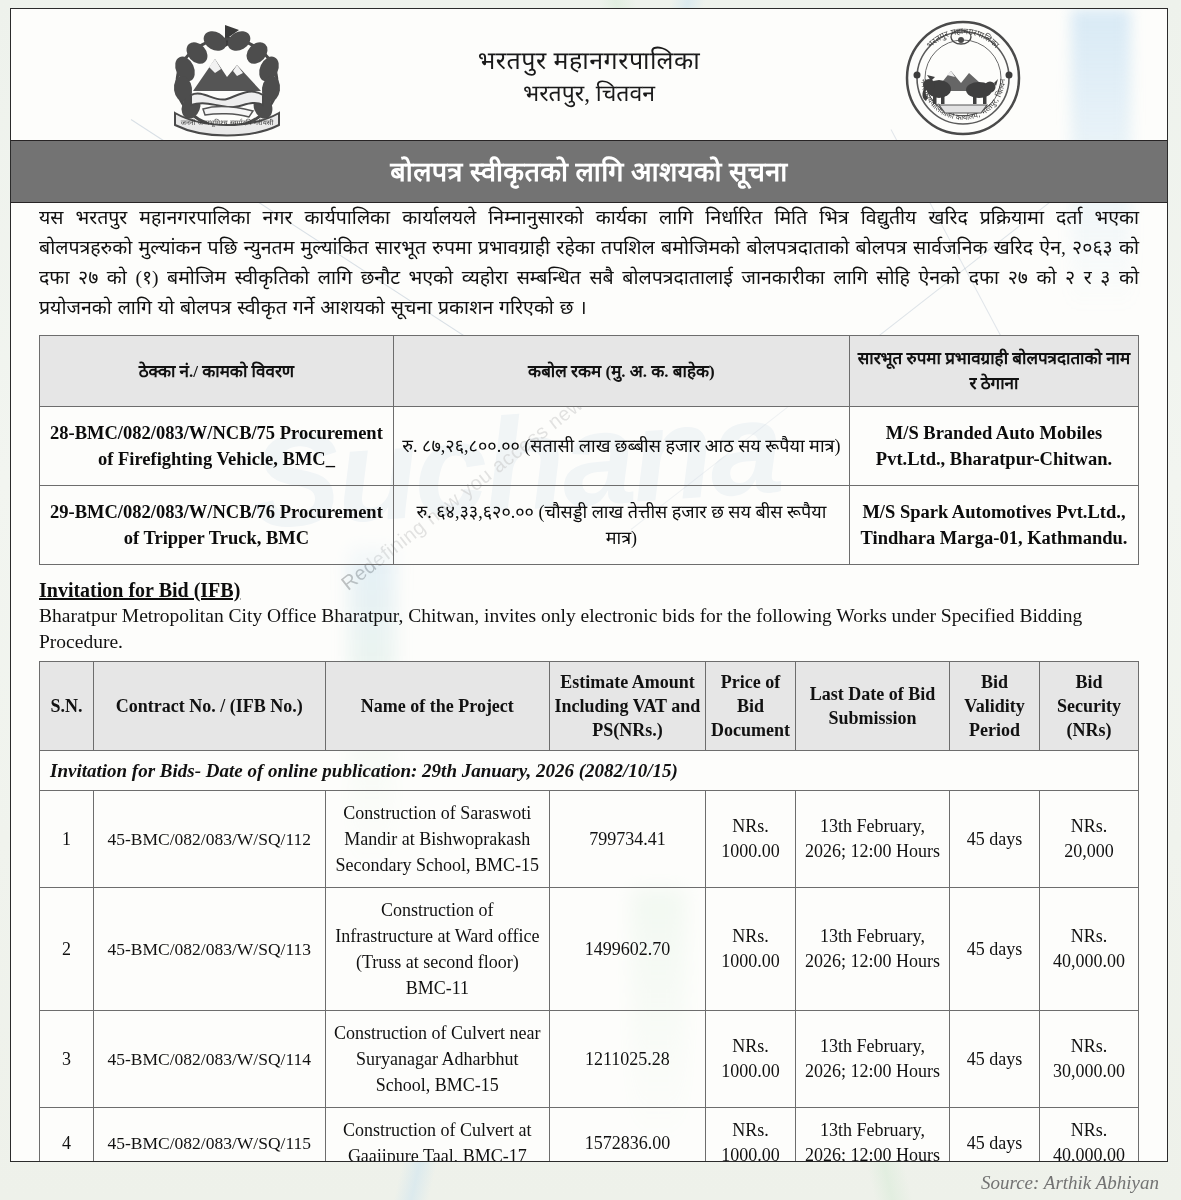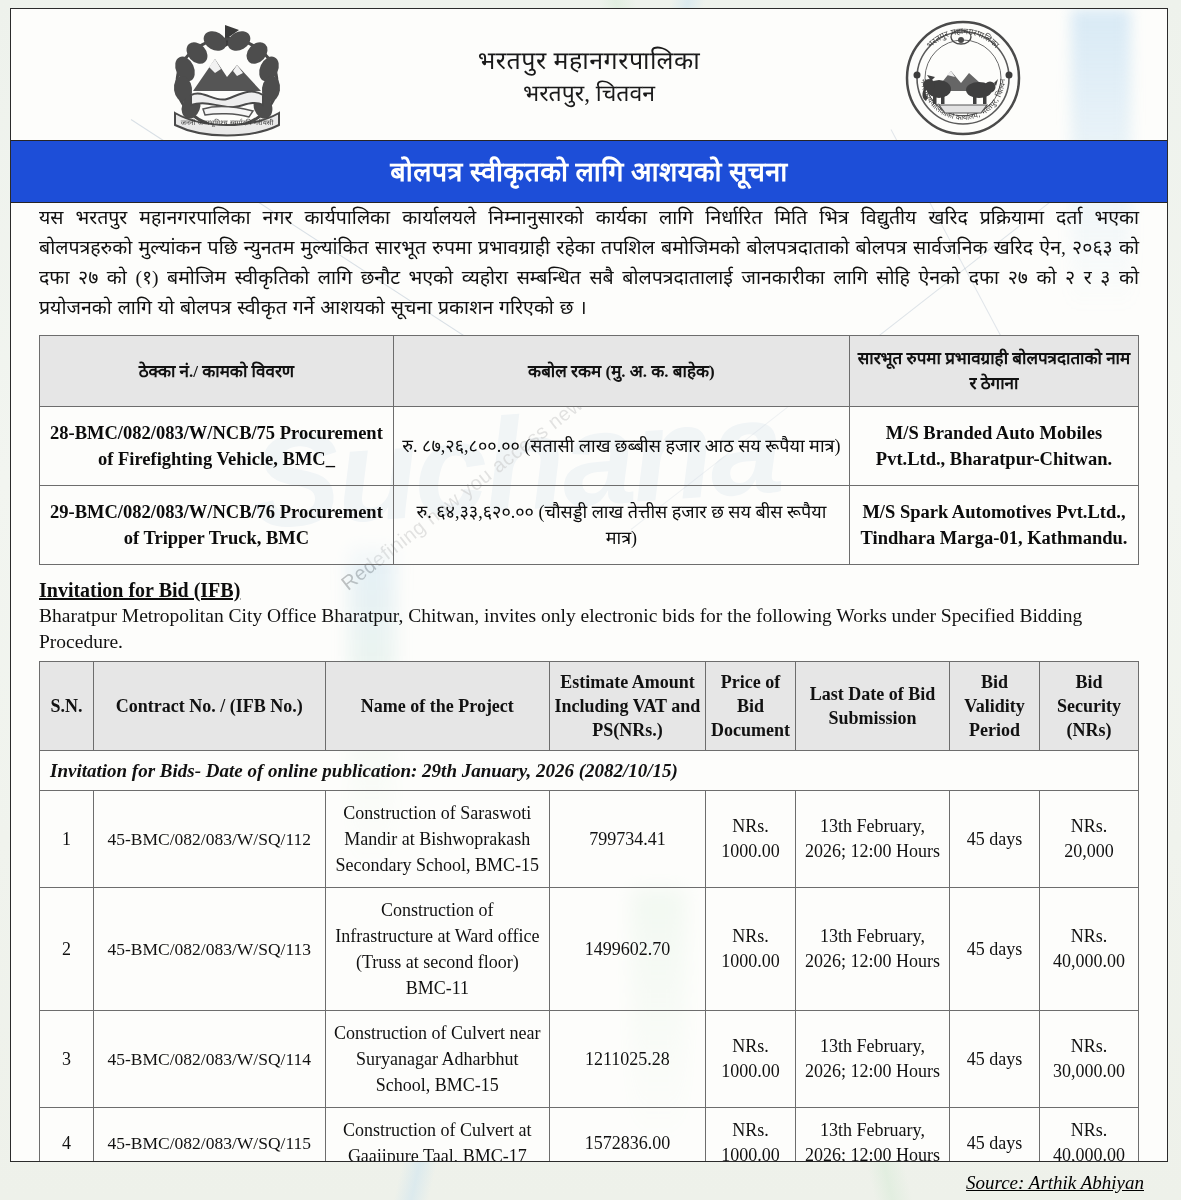--- a/index.html
+++ b/index.html
@@ -79,21 +79,21 @@
   }
   .logo-left{position:absolute;left:152px;top:12px;width:128px;height:116px;}
   .logo-right{position:absolute;left:884px;top:8px;width:136px;height:122px;}
   .hdr-text{text-align:center;line-height:1;padding-top:4px;}
   .hdr-l1{font-size:25px;letter-spacing:.5px;color:#1a1a1a;}
   .hdr-l2{font-size:40px;font-weight:700;margin-top:7px;letter-spacing:.5px;color:#0d0d0d;}
   .hdr-l3{font-size:23px;margin-top:9px;color:#1a1a1a;}
 
   
   .banner{
-    background:#1d4ed8;color:#fff;
+    background:#737373;color:#fff;
     text-align:center;
     font-size:27px;font-weight:700;
     padding:11px 0 13px 0;
     letter-spacing:.4px;
     border-top:1px solid #272425;
     border-bottom:1px solid #272425;
   }
 
   .date-line{text-align:center;font-size:19px;margin:10px 0 8px 0;color:#121212;}
 
@@ -140,23 +140,23 @@
     font-size:18px;line-height:25px;color:#111;
     background:rgba(253,253,251,.5);
   }
   .t2 td.pubrow{
     text-align:left;font-weight:700;font-size:19px;padding:7px 10px;font-style:italic;
   }
   .t2 td.proj{line-height:26px;}
   .t2 td.cno{font-size:17.5px;}
 
   .source{
-    position:absolute;right:37px;top:1172px;
+    position:absolute;right:22px;top:1172px;
     font-family:"Liberation Serif", serif;
-    font-style:italic;font-size:19px;color:#000000;z-index:4;text-decoration:underline;
+    font-style:italic;font-size:19px;color:#737373;z-index:4;
   }
 </style>
 </head>
 <body>
 
 <div class="bg-wash"></div>
 
 <div class="page">
 
   <div class="wm wm-main">Suchana</div>

